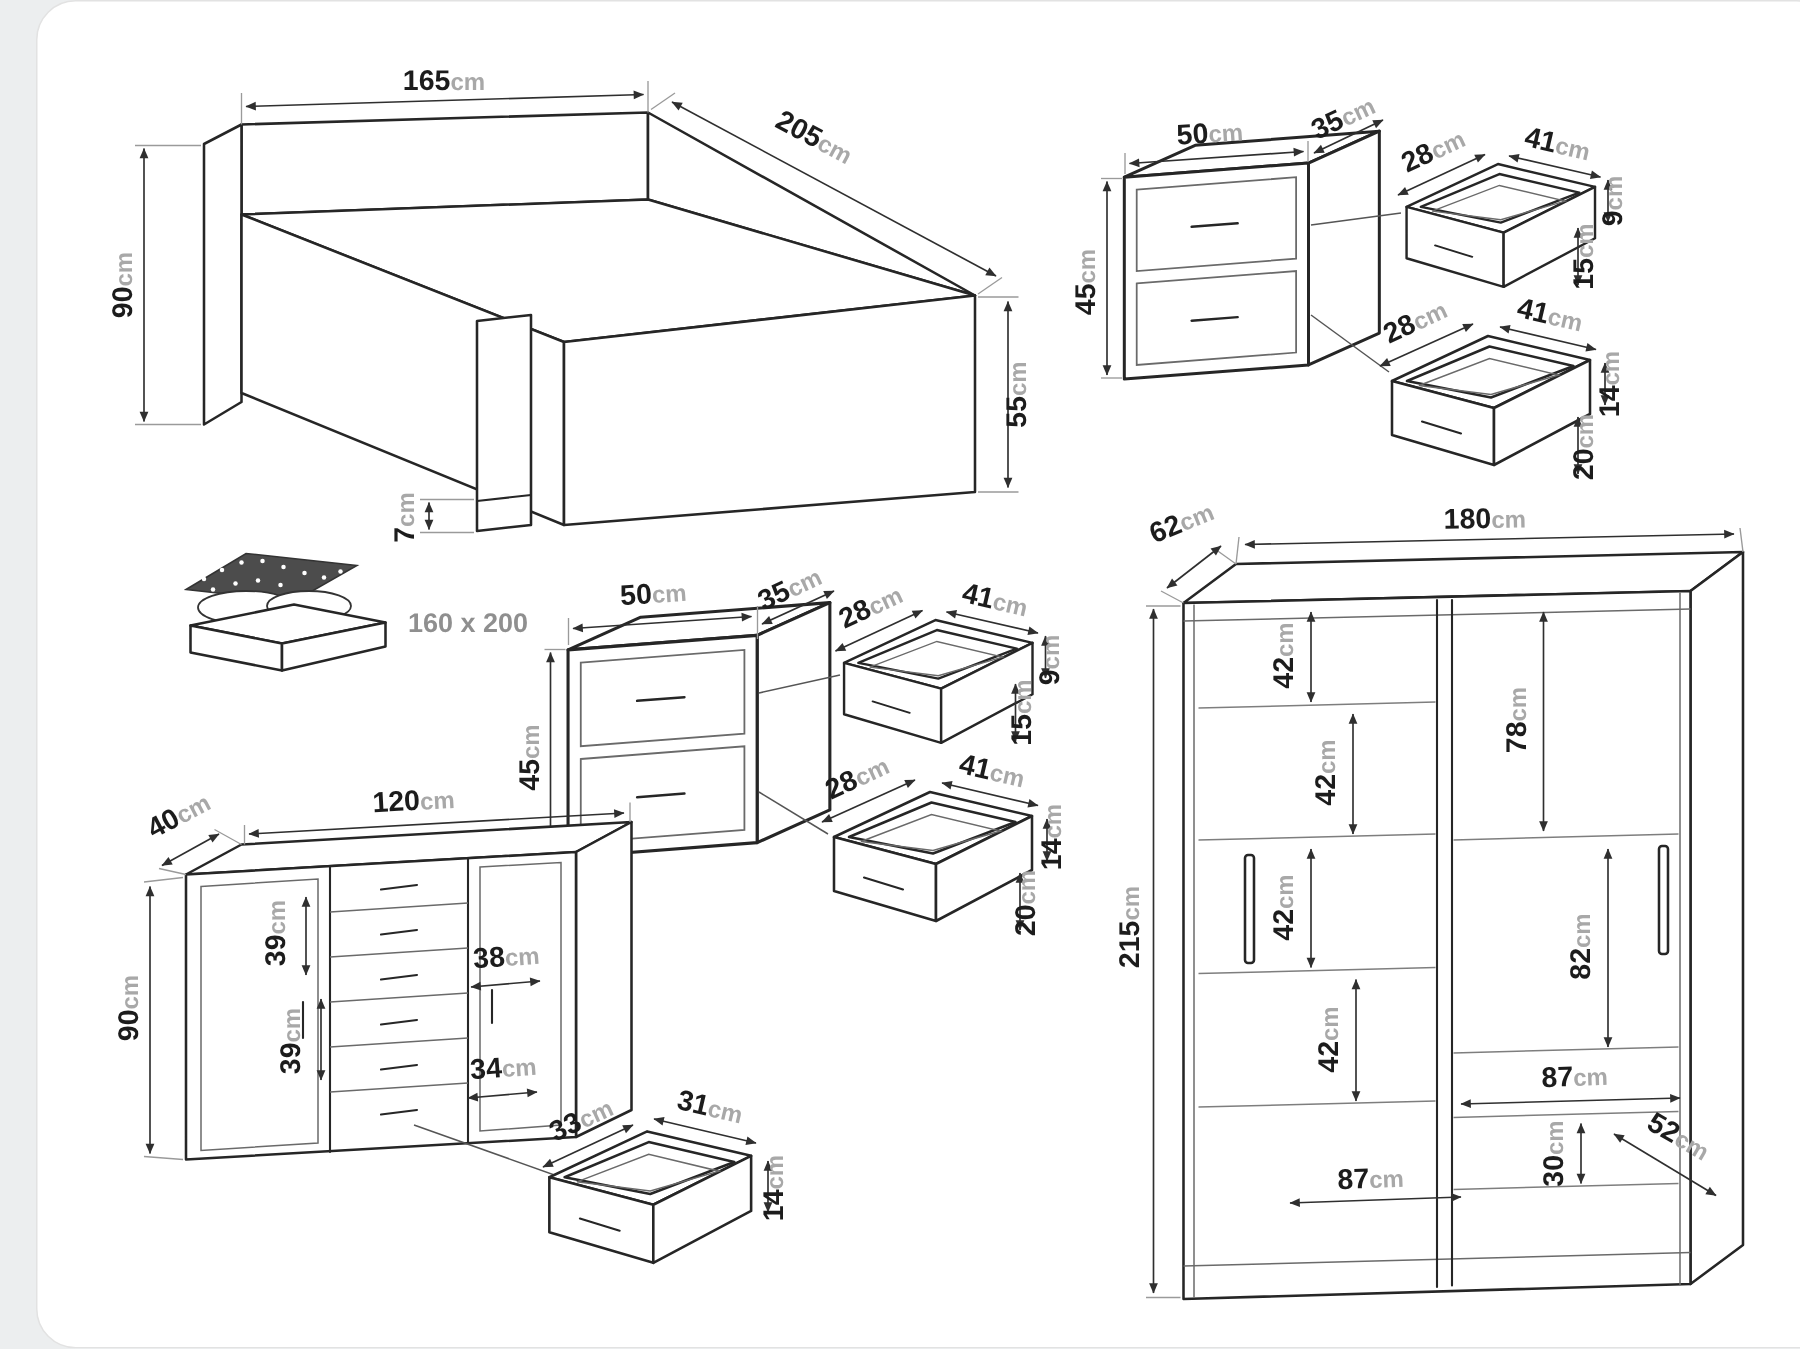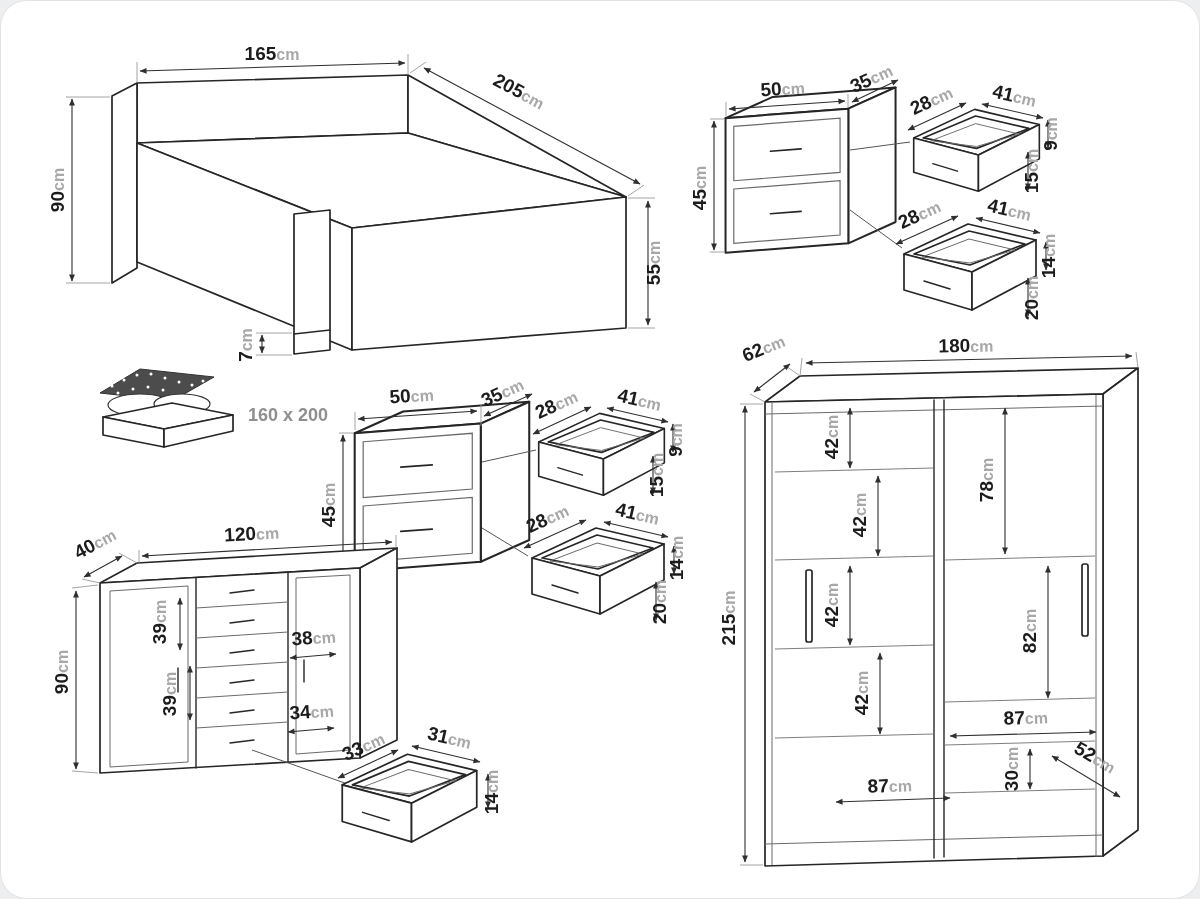--- a/index.html
+++ b/index.html
@@ -1,16 +1,16 @@
 <!DOCTYPE html>
 <html><head>
 <meta charset="utf-8">
 <style>
   html,body{margin:0;padding:0;background:#eceeef;}
-  .stage{width:1097px;height:899px;position:relative;}
+  .stage{width:1097px;height:899px;position:relative;margin-left:24px;}
   svg{display:block;}
   .frame{fill:#ffffff;stroke:#e2e2e2;stroke-width:1;}
   .face{fill:#ffffff;stroke:#262626;stroke-width:1.7;stroke-linejoin:round;}
   .edge{stroke:#262626;stroke-width:1.4;fill:none;stroke-linecap:round;}
   .inner{stroke:#6a6a6a;stroke-width:1;fill:none;}
   .shelf{stroke:#7e7e7e;stroke-width:1;fill:none;}
   .dim{stroke:#2f2f2f;stroke-width:1.1;fill:none;marker-start:url(#ah);marker-end:url(#ah);}
   .ext{stroke:#9a9a9a;stroke-width:0.9;fill:none;}
   .link{stroke:#555;stroke-width:1;fill:none;}
   text{font-family:"Liberation Sans",sans-serif;text-anchor:middle;}

